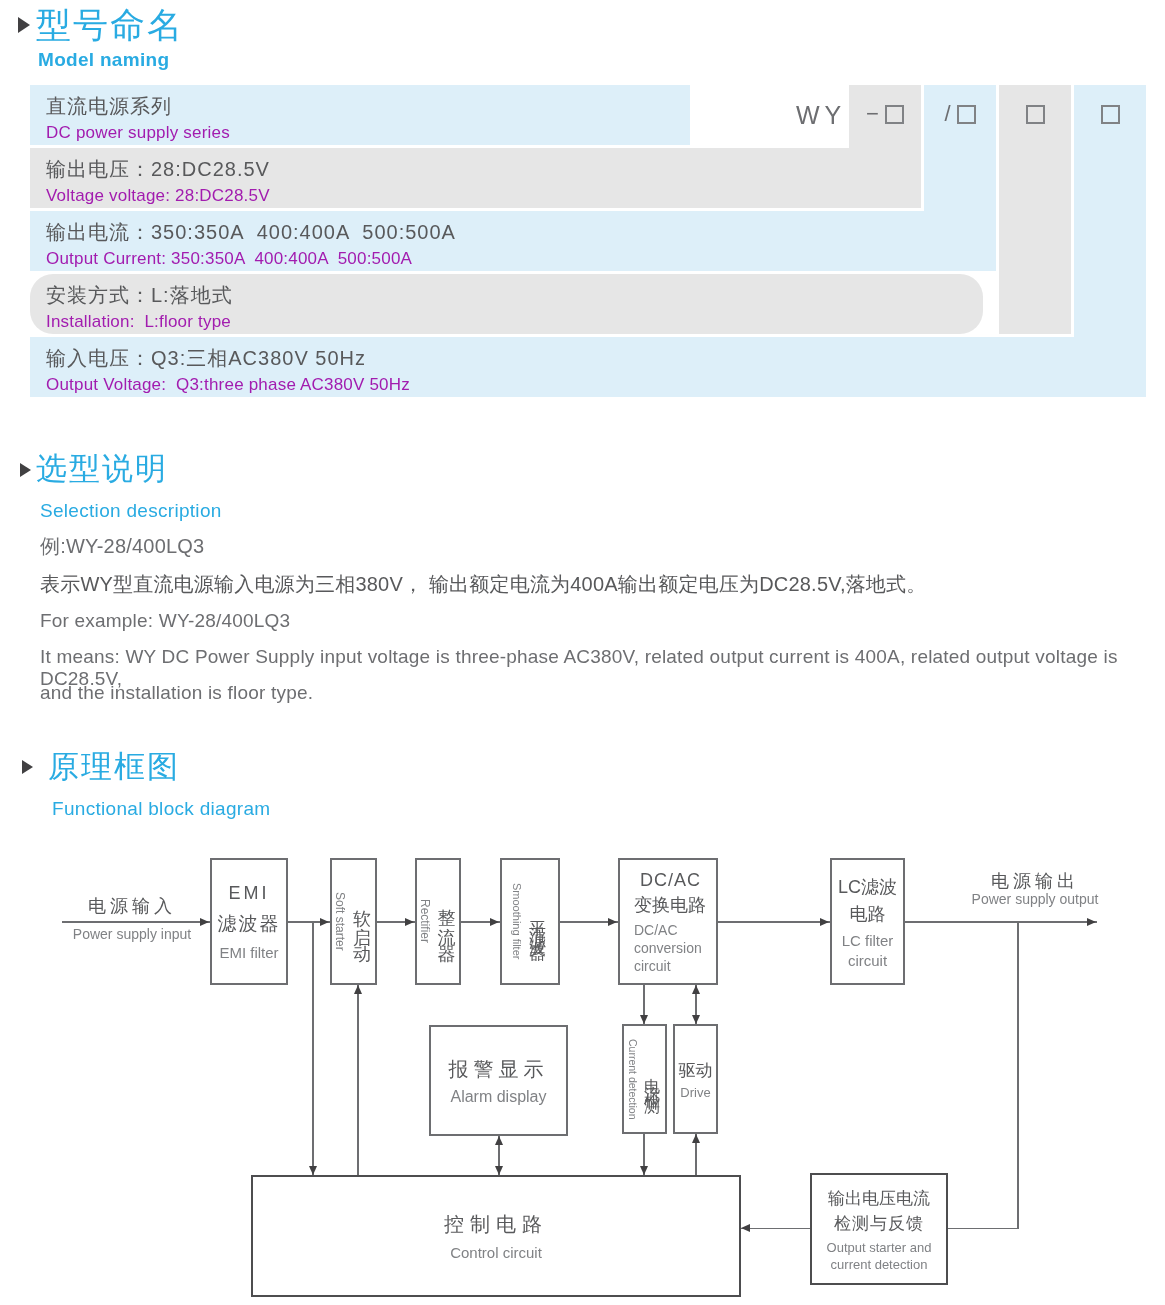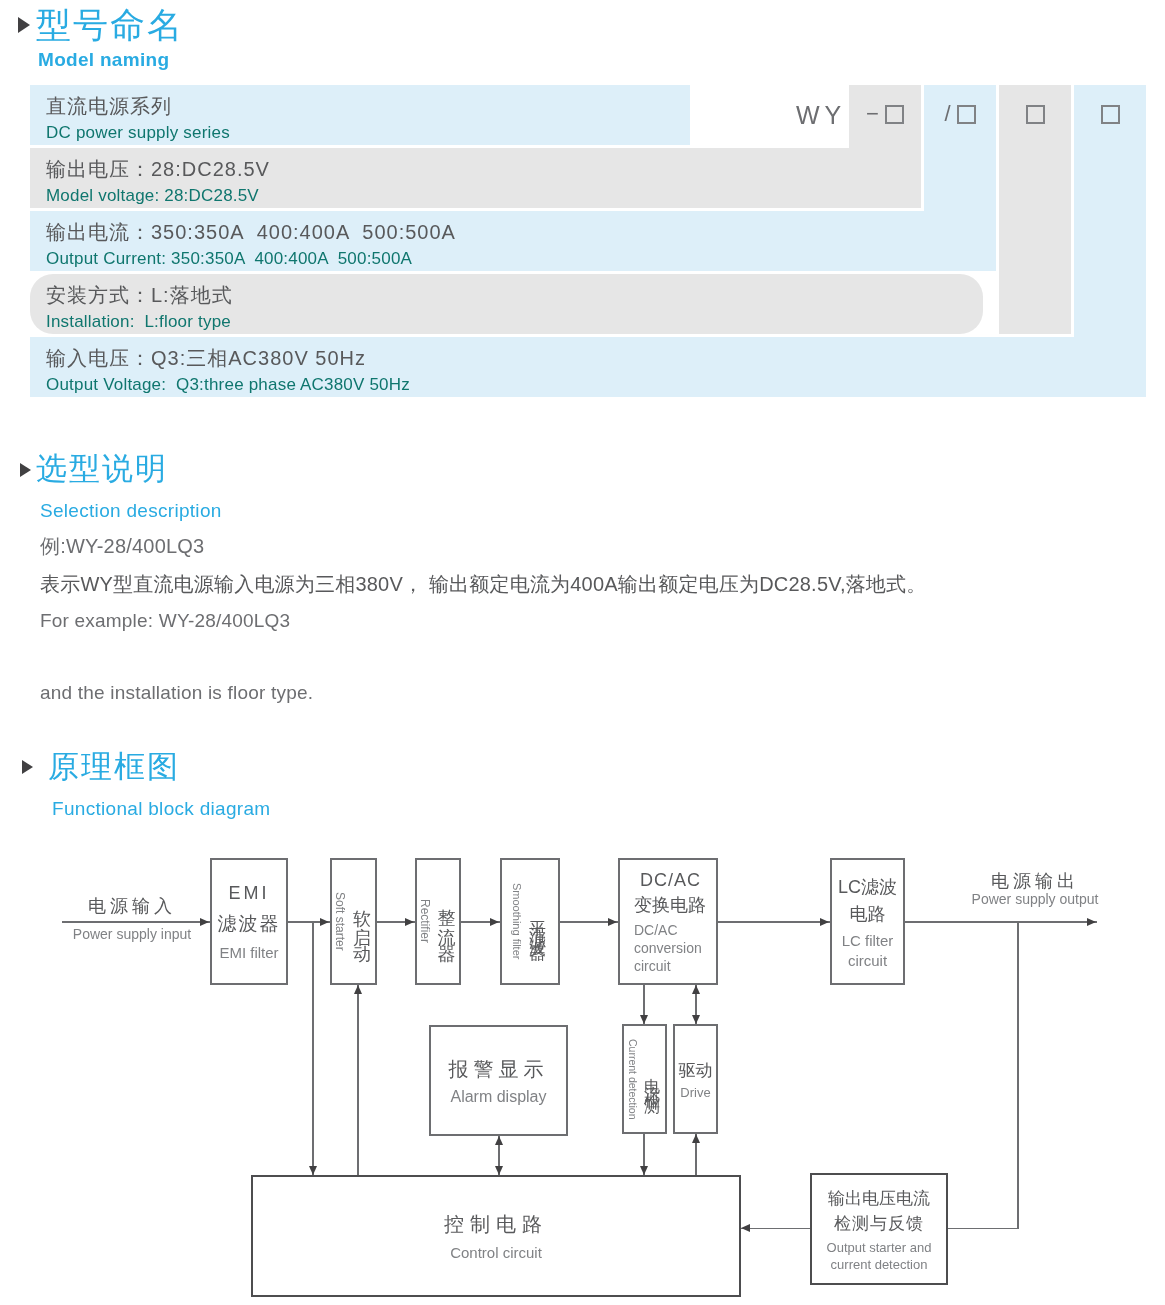--- a/index.html
+++ b/index.html
@@ -13,21 +13,21 @@
   .h-marker.sm{border-top-width:7px;border-bottom-width:7px;border-left-width:11px;}
   .h-title{position:absolute;color:#29ABE2;letter-spacing:2px;font-weight:400;}
   .h-sub{position:absolute;color:#29ABE2;font-size:19px;letter-spacing:.3px;}
 
   
   .band,.strip{position:absolute;}
   .blue{background:#DDEFF9}
   .gray{background:#E6E6E6}
   .band{box-sizing:border-box;padding:8px 0 0 16px;}
   .band .zh{font-size:20px;color:#58595B;letter-spacing:1px;white-space:pre-wrap;}
-  .band .en{font-size:17px;color:#0f766e;margin-top:3px;letter-spacing:.2px;white-space:pre-wrap;}
+  .band .en{font-size:17px;color:#a21caf;margin-top:3px;letter-spacing:.2px;white-space:pre-wrap;}
   .symcell{position:absolute;top:100px;height:28px;display:flex;align-items:center;
            justify-content:center;gap:6px;}
   .symcell .pref{font-size:22px;color:#6D6E71;}
   .phbox{width:19px;height:19px;border:2px solid #808285;box-sizing:border-box;background:transparent;}
   .wy{position:absolute;font-size:25px;color:#6D6E71;letter-spacing:5px;}
 
   
   .body-line{position:absolute;color:#6D6E71;letter-spacing:.2px;}
 
   
@@ -62,21 +62,21 @@
   <div class="strip blue" style="left:924px;top:85px;width:72px;height:186px;"></div>
   <div class="strip gray" style="left:999px;top:85px;width:72px;height:249px;"></div>
   <div class="strip blue" style="left:1074px;top:85px;width:72px;height:312px;"></div>
 
   <div class="band blue" style="left:30px;top:85px;width:660px;height:60px;">
     <div class="zh">直流电源系列</div>
     <div class="en">DC power supply series</div>
   </div>
   <div class="band gray" style="left:30px;top:148px;width:891px;height:60px;">
     <div class="zh">输出电压：28:DC28.5V</div>
-    <div class="en">Model voltage: 28:DC28.5V</div>
+    <div class="en">Voltage voltage: 28:DC28.5V</div>
   </div>
   <div class="band blue" style="left:30px;top:211px;width:966px;height:60px;">
     <div class="zh">输出电流：350:350A  400:400A  500:500A</div>
     <div class="en">Output Current: 350:350A  400:400A  500:500A</div>
   </div>
   <div class="band gray" style="left:30px;top:274px;width:953px;height:60px;border-radius:23px;">
     <div class="zh">安装方式：L:落地式</div>
     <div class="en">Installation:  L:floor type</div>
   </div>
   <div class="band blue" style="left:30px;top:337px;width:1116px;height:60px;">
@@ -99,20 +99,21 @@
   <div class="symcell" style="left:1074px;width:72px;">
     <span class="phbox"></span>
   </div>
 
   <div class="h-marker sm" style="left:20px;top:463px;"></div>
   <div class="h-title" style="left:36px;top:448px;font-size:31px;">选型说明</div>
   <div class="h-sub" style="left:40px;top:500px;">Selection description</div>
   <div class="body-line" style="left:40px;top:533px;font-size:20px;">例:WY-28/400LQ3</div>
   <div class="body-line" style="left:40px;top:571px;font-size:20px;color:#58595B;">表示WY型直流电源输入电源为三相380V， 输出额定电流为400A输出额定电压为DC28.5V,落地式。</div>
   <div class="body-line" style="left:40px;top:610px;font-size:19px;">For example: WY-28/400LQ3</div>
+  <div class="body-line" style="left:40px;top:646px;font-size:19px;">It means: WY DC Power Supply input voltage is three-phase AC380V, related output current is 400A, related output voltage is DC28.5V,</div>
   <div class="body-line" style="left:40px;top:682px;font-size:19px;">and the installation is floor type.</div>
 
   <div class="h-marker sm" style="left:22px;top:760px;"></div>
   <div class="h-title" style="left:48px;top:746px;font-size:31px;">原理框图</div>
   <div class="h-sub" style="left:52px;top:798px;">Functional block diagram</div>
 
   <div class="dlabel zh1" style="left:72px;top:894px;width:120px;font-size:18px;letter-spacing:4px;">电源输入</div>
   <div class="dlabel en1" style="left:68px;top:926px;width:128px;font-size:14px;">Power supply input</div>
   <div class="dlabel zh1" style="left:975px;top:869px;width:120px;font-size:18px;letter-spacing:4px;">电源输出</div>
   <div class="dlabel en1" style="left:965px;top:891px;width:140px;font-size:14px;">Power supply output</div>

